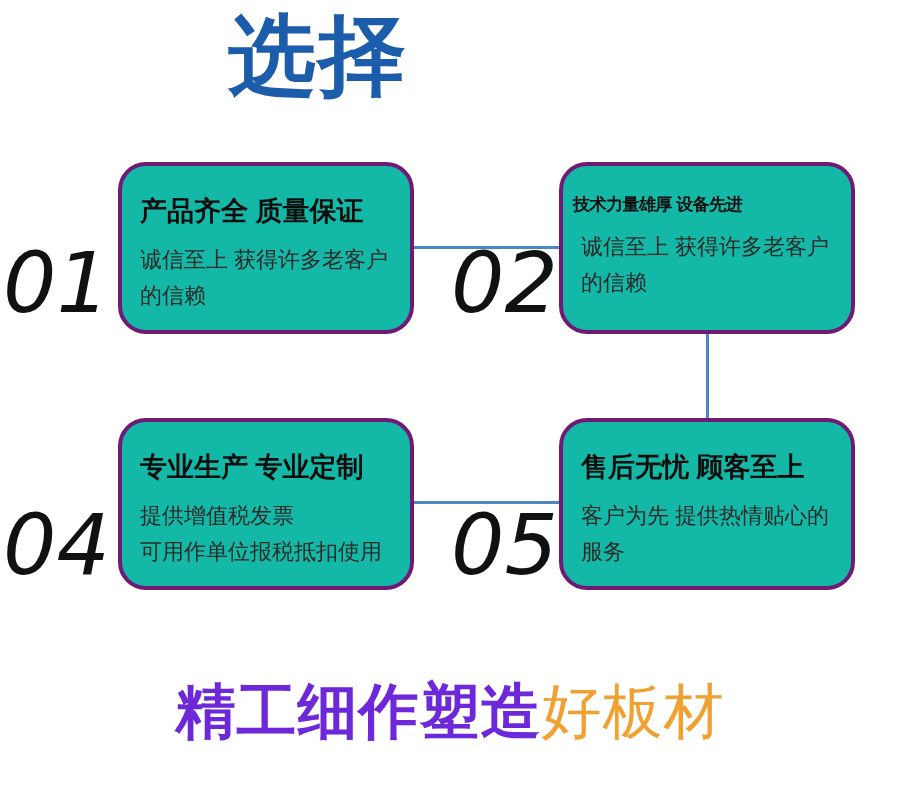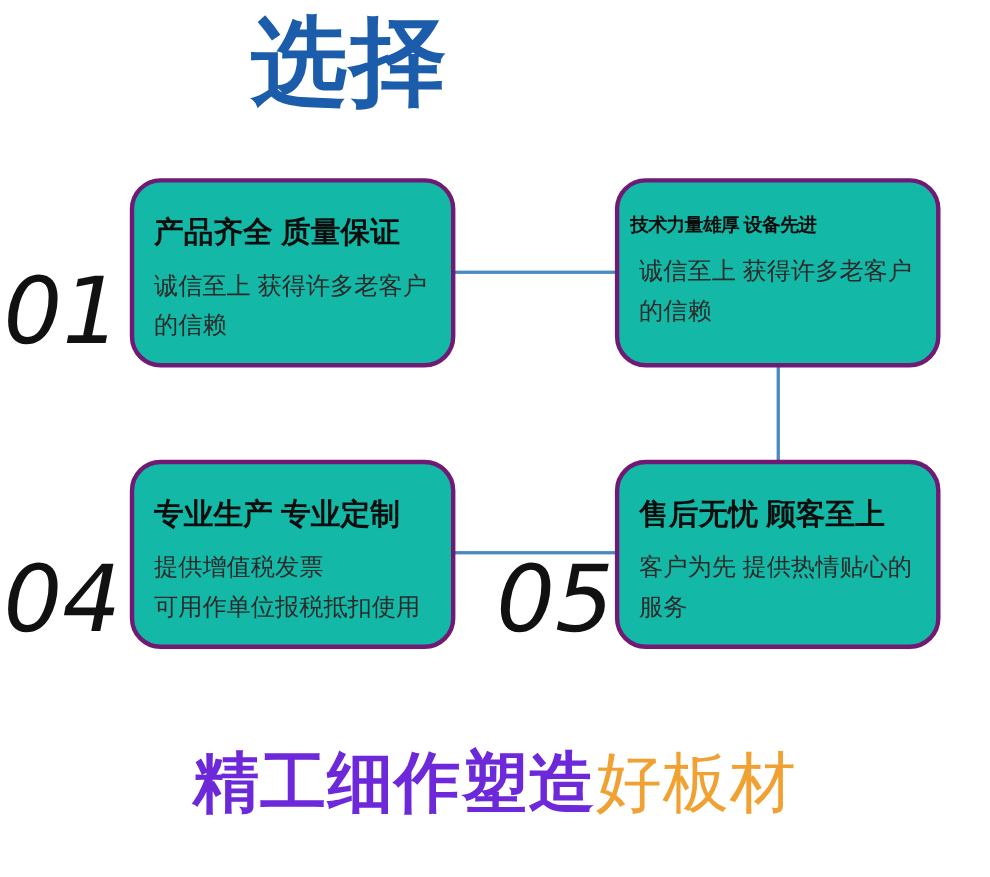--- a/index.html
+++ b/index.html
@@ -151,20 +151,21 @@
     <h2 class="card-title">售后无忧 顾客至上</h2>
     <p class="card-body"><span>客户为先 提供热情贴心的</span><br><span>服务</span></p>
   </section>
 
   <section class="card pos-bl">
     <h2 class="card-title">专业生产 专业定制</h2>
     <p class="card-body"><span>提供增值税发票</span><br><span>可用作单位报税抵扣使用</span></p>
   </section>
 
   <div class="step-number n1">01</div>
+  <div class="step-number n2">02</div>
   <div class="step-number n3">05</div>
   <div class="step-number n4">04</div>
 
   <div class="tagline">
     <span class="tagline-dark">精工细作塑造</span><span class="tagline-orange">好板材</span>
   </div>
 
 </div>
 
 </body></html>

